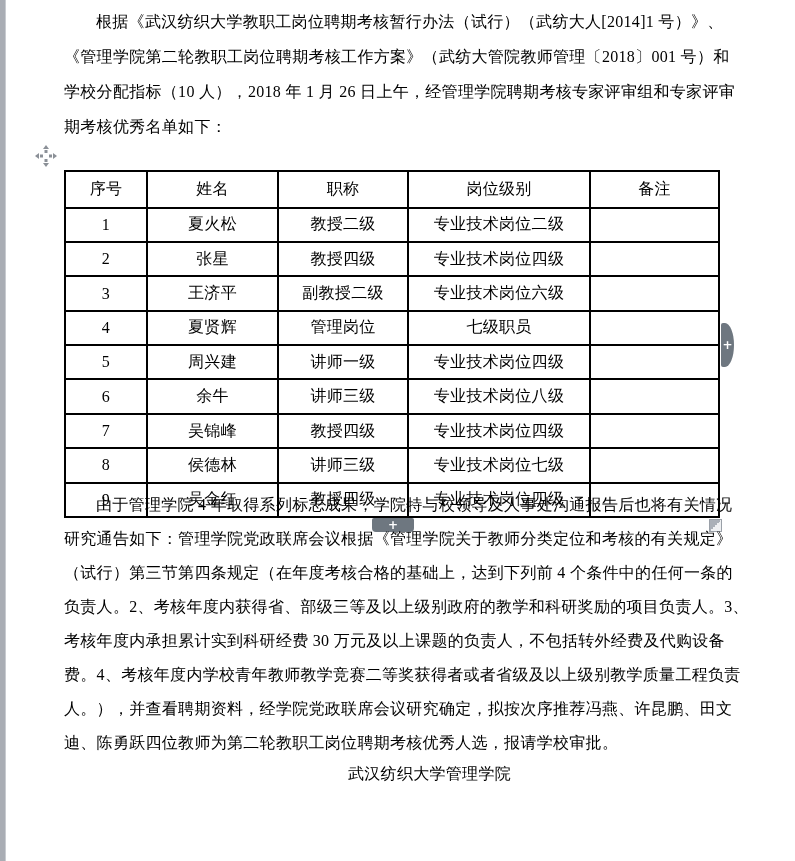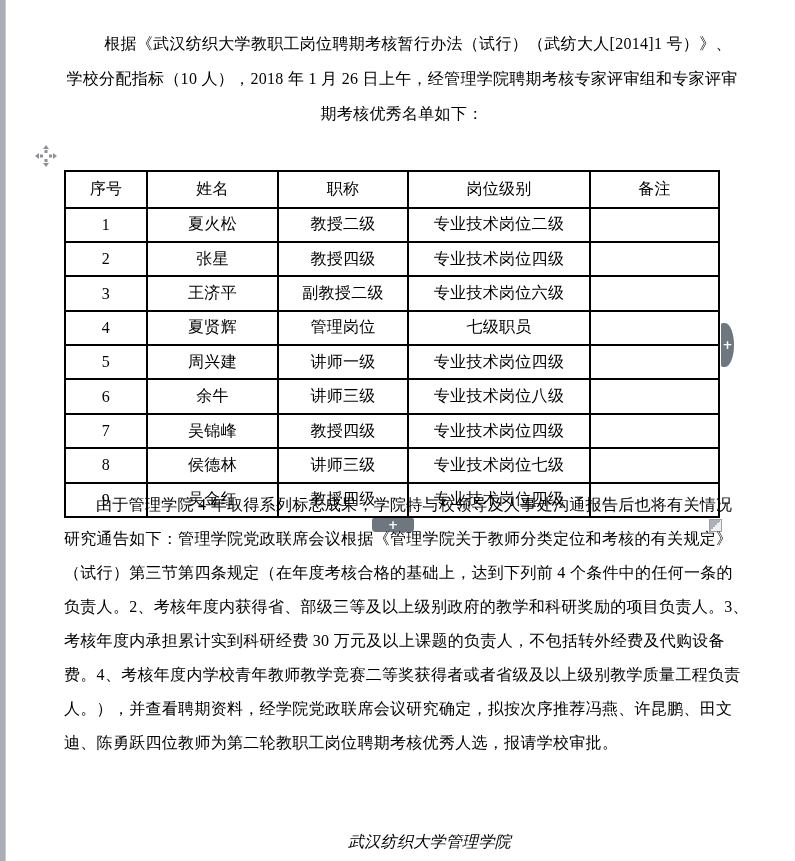--- a/index.html
+++ b/index.html
@@ -36,21 +36,21 @@
   table.roster th, table.roster td {
     border: 2px solid #000000;
     text-align: center; vertical-align: middle;
     font-weight: normal; padding: 0;
     letter-spacing: 0.3px;
     margin-top: 32px;
   }
   table.roster tr { height: 31px; }
   table.roster tr.header-row { height: 33px; }
 
-  .sig-org  { position: absolute; left: 348px; top: 832px; font-size: 16px; white-space: nowrap; letter-spacing: 0.3px; font-style: italic; }
+  .sig-org  { position: absolute; left: 348px; top: 764px; font-size: 16px; white-space: nowrap; letter-spacing: 0.3px; }
   .sig-date { position: absolute; left: 360px; top: 837px; font-size: 16px; white-space: nowrap; letter-spacing: 0.3px; margin-top: 32px; }
 
   
   .move-handle {
     position: absolute; left: 35px; top: 145px;
     width: 22px; height: 22px; cursor: move;
   }
   .add-row-handle {
     position: absolute; left: 372px; top: 518px;
     width: 42px; height: 14px;
@@ -78,22 +78,23 @@
     background: linear-gradient(135deg, #aab0b8 0 50%, #eef0f2 50% 100%);
     border: 1px solid #9aa0a8;
     cursor: nwse-resize;
   }
 </style>
 </head>
 <body>
 
 <div class="left-edge-bar"></div>
 
-<div class="para" id="para1" style="top: 26px; text-align: center;">
+<div class="para" id="para1" style="top: 4px;">
   <div class="line indent">根据《武汉纺织大学教职工岗位聘期考核暂行办法（试行）（武纺大人[2014]1 号）》、</div>
+  <div class="line">《管理学院第二轮教职工岗位聘期考核工作方案》（武纺大管院教师管理〔2018〕001 号）和</div>
   <div class="line">学校分配指标（10 人），2018 年 1 月 26 日上午，经管理学院聘期考核专家评审组和专家评审</div>
   <div class="line">期考核优秀名单如下：</div>
 </div>
 
 <div class="move-handle">
   <svg width="22" height="22" viewBox="0 0 22 22">
     <g fill="#8b9097">
       <path d="M11 0 L14 4 L8 4 Z"></path>
       <path d="M11 22 L8 18 L14 18 Z"></path>
       <path d="M0 11 L4 8 L4 14 Z"></path>

